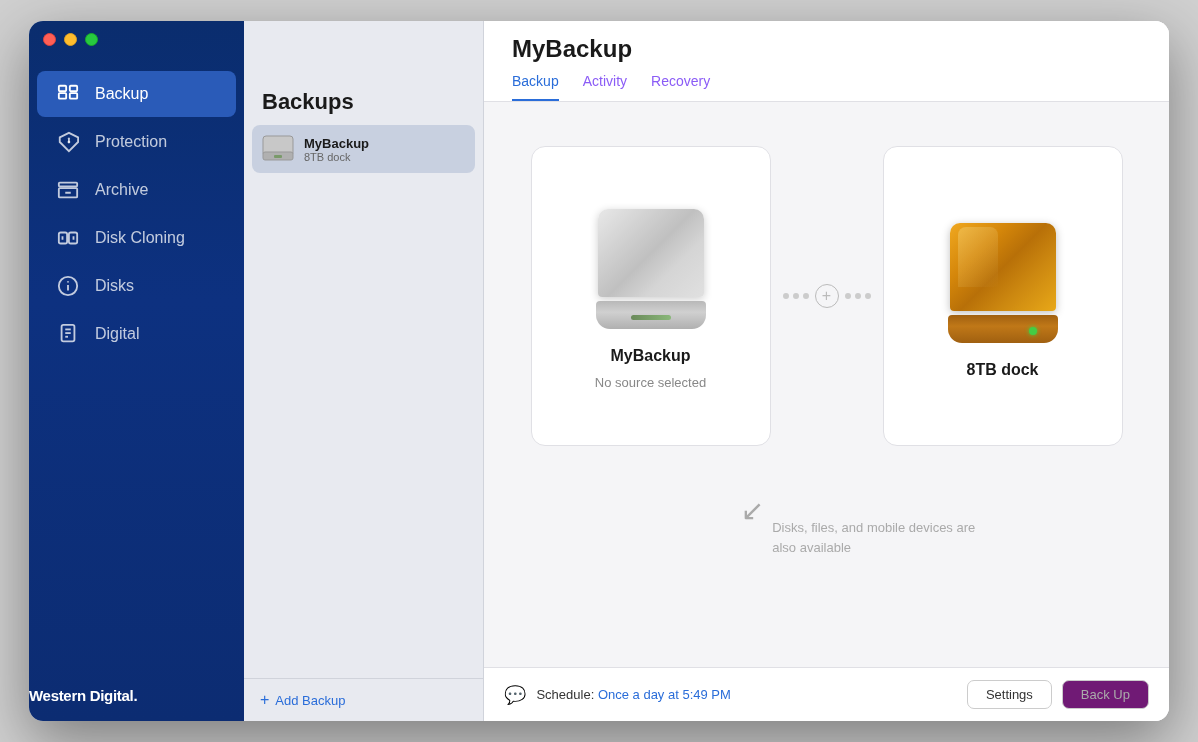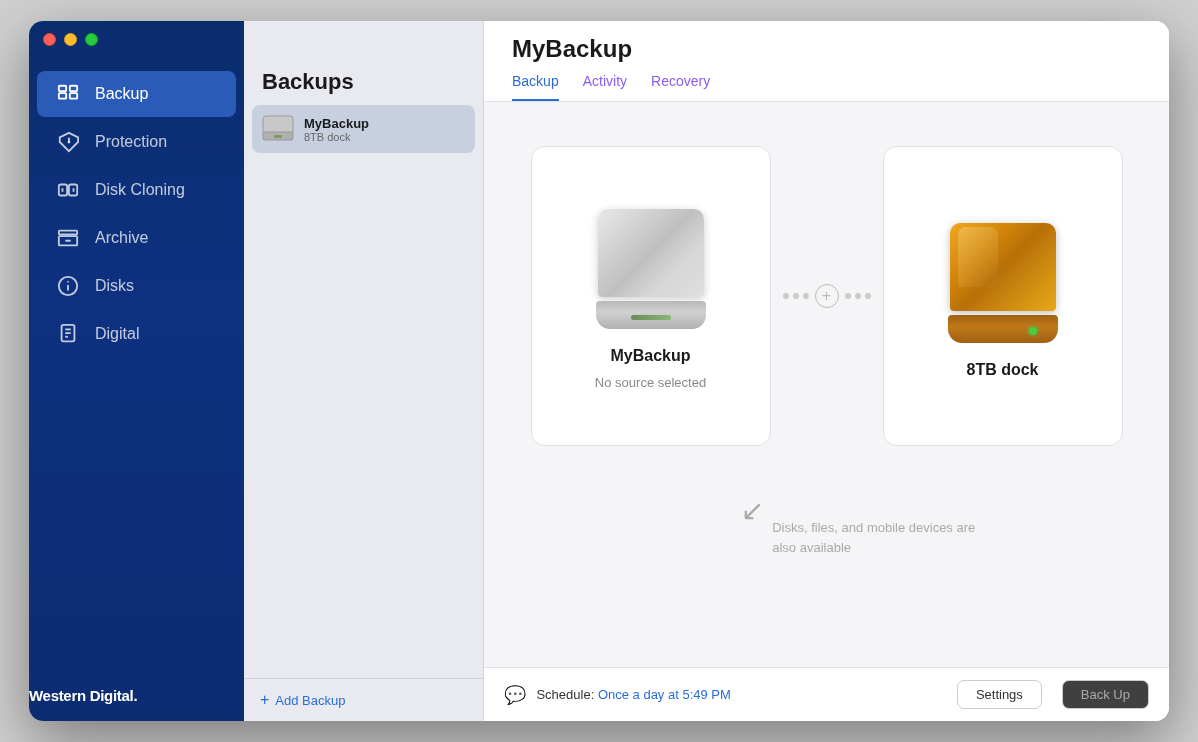--- a/index.html
+++ b/index.html
@@ -98,21 +98,21 @@
       letter-spacing: -0.3px;
     }
 
     
     .backup-list {
       width: 240px;
       min-width: 240px;
       background: #e8eaf0;
       display: flex;
       flex-direction: column;
-      padding-top: 36px;
+      padding-top: 56px;
       border-right: 1px solid #d0d3db;
     }
     .backup-list-header {
       display: flex;
       align-items: flex-start;
       justify-content: space-between;
       padding: 12px 18px 4px 18px;
     }
     .backup-list-title {
       font-size: 22px;
@@ -428,36 +428,36 @@
       font-size: 13px;
       color: #333;
     }
     .schedule-link {
       color: #2a6dd9;
       font-weight: 500;
     }
     .footer-actions {
       margin-left: auto;
       display: flex;
-      gap: 20px;
+      gap: 10px;
     }
     .btn-settings {
       padding: 6px 18px;
       border: 1px solid #ccc;
       border-radius: 7px;
       background: white;
       font-size: 13px;
       cursor: pointer;
       color: #333;
     }
     .btn-backup {
       padding: 6px 18px;
       border: 1px solid #ccc;
       border-radius: 7px;
-      background: #404040;
+      background: #701a75;
       font-size: 13px;
       cursor: pointer;
       color: #aaa;
     }
   </style>
 </head>
 <body>
 
 <div class="window">
 
@@ -489,38 +489,38 @@
             <line x1="13" y1="12" x2="13" y2="12" stroke-width="3" stroke-linecap="round"></line>
             <line x1="13" y1="8" x2="13" y2="12" stroke-linecap="round"></line>
           </svg>
         </div>
         <span class="sidebar-label">Protection</span>
       </div>
 
       <div class="sidebar-item">
         <div class="sidebar-icon">
           <svg viewBox="0 0 24 24" fill="none" stroke="currentColor" stroke-width="2">
+            <rect x="2" y="4" width="20" height="4" rx="1"></rect>
+            <rect x="2" y="10" width="20" height="10" rx="1"></rect>
+            <line x1="9" y1="15" x2="15" y2="15"></line>
+          </svg>
+        </div>
+        <span class="sidebar-label">Archive</span>
+      </div>
+
+      <div class="sidebar-item">
+        <div class="sidebar-icon">
+          <svg viewBox="0 0 24 24" fill="none" stroke="currentColor" stroke-width="2">
             <rect x="2" y="6" width="9" height="12" rx="2"></rect>
             <rect x="13" y="6" width="9" height="12" rx="2"></rect>
             <line x1="6" y1="10" x2="6" y2="14"></line>
             <line x1="18" y1="10" x2="18" y2="14"></line>
           </svg>
         </div>
         <span class="sidebar-label">Disk Cloning</span>
-      </div>
-
-      <div class="sidebar-item">
-        <div class="sidebar-icon">
-          <svg viewBox="0 0 24 24" fill="none" stroke="currentColor" stroke-width="2">
-            <rect x="2" y="4" width="20" height="4" rx="1"></rect>
-            <rect x="2" y="10" width="20" height="10" rx="1"></rect>
-            <line x1="9" y1="15" x2="15" y2="15"></line>
-          </svg>
-        </div>
-        <span class="sidebar-label">Archive</span>
       </div>
 
       <div class="sidebar-item">
         <div class="sidebar-icon">
           <svg viewBox="0 0 24 24" fill="none" stroke="currentColor" stroke-width="2">
             <circle cx="12" cy="12" r="10"></circle>
             <line x1="12" y1="11" x2="12" y2="17"></line>
             <circle cx="12" cy="7.5" r="0.5" fill="currentColor" stroke-width="1"></circle>
           </svg>
         </div>

